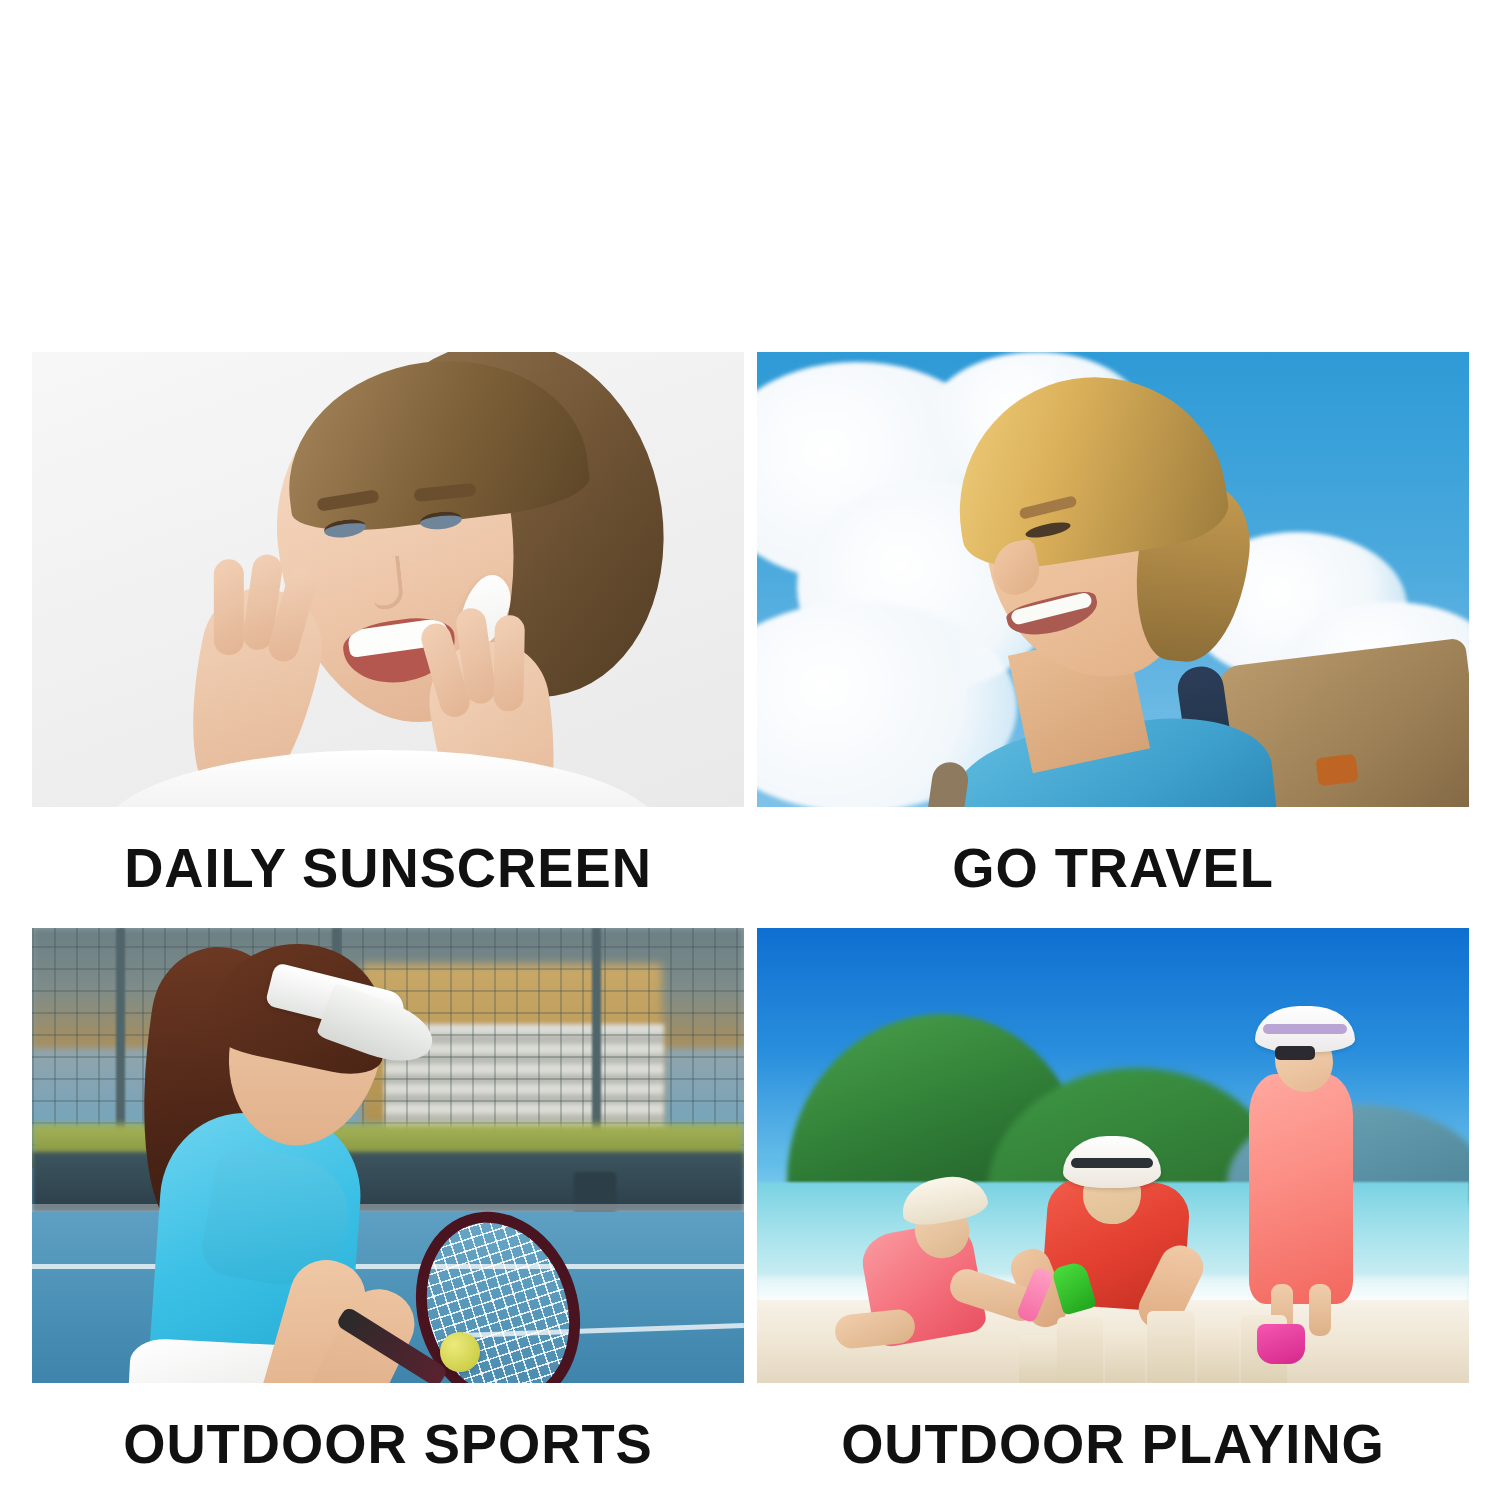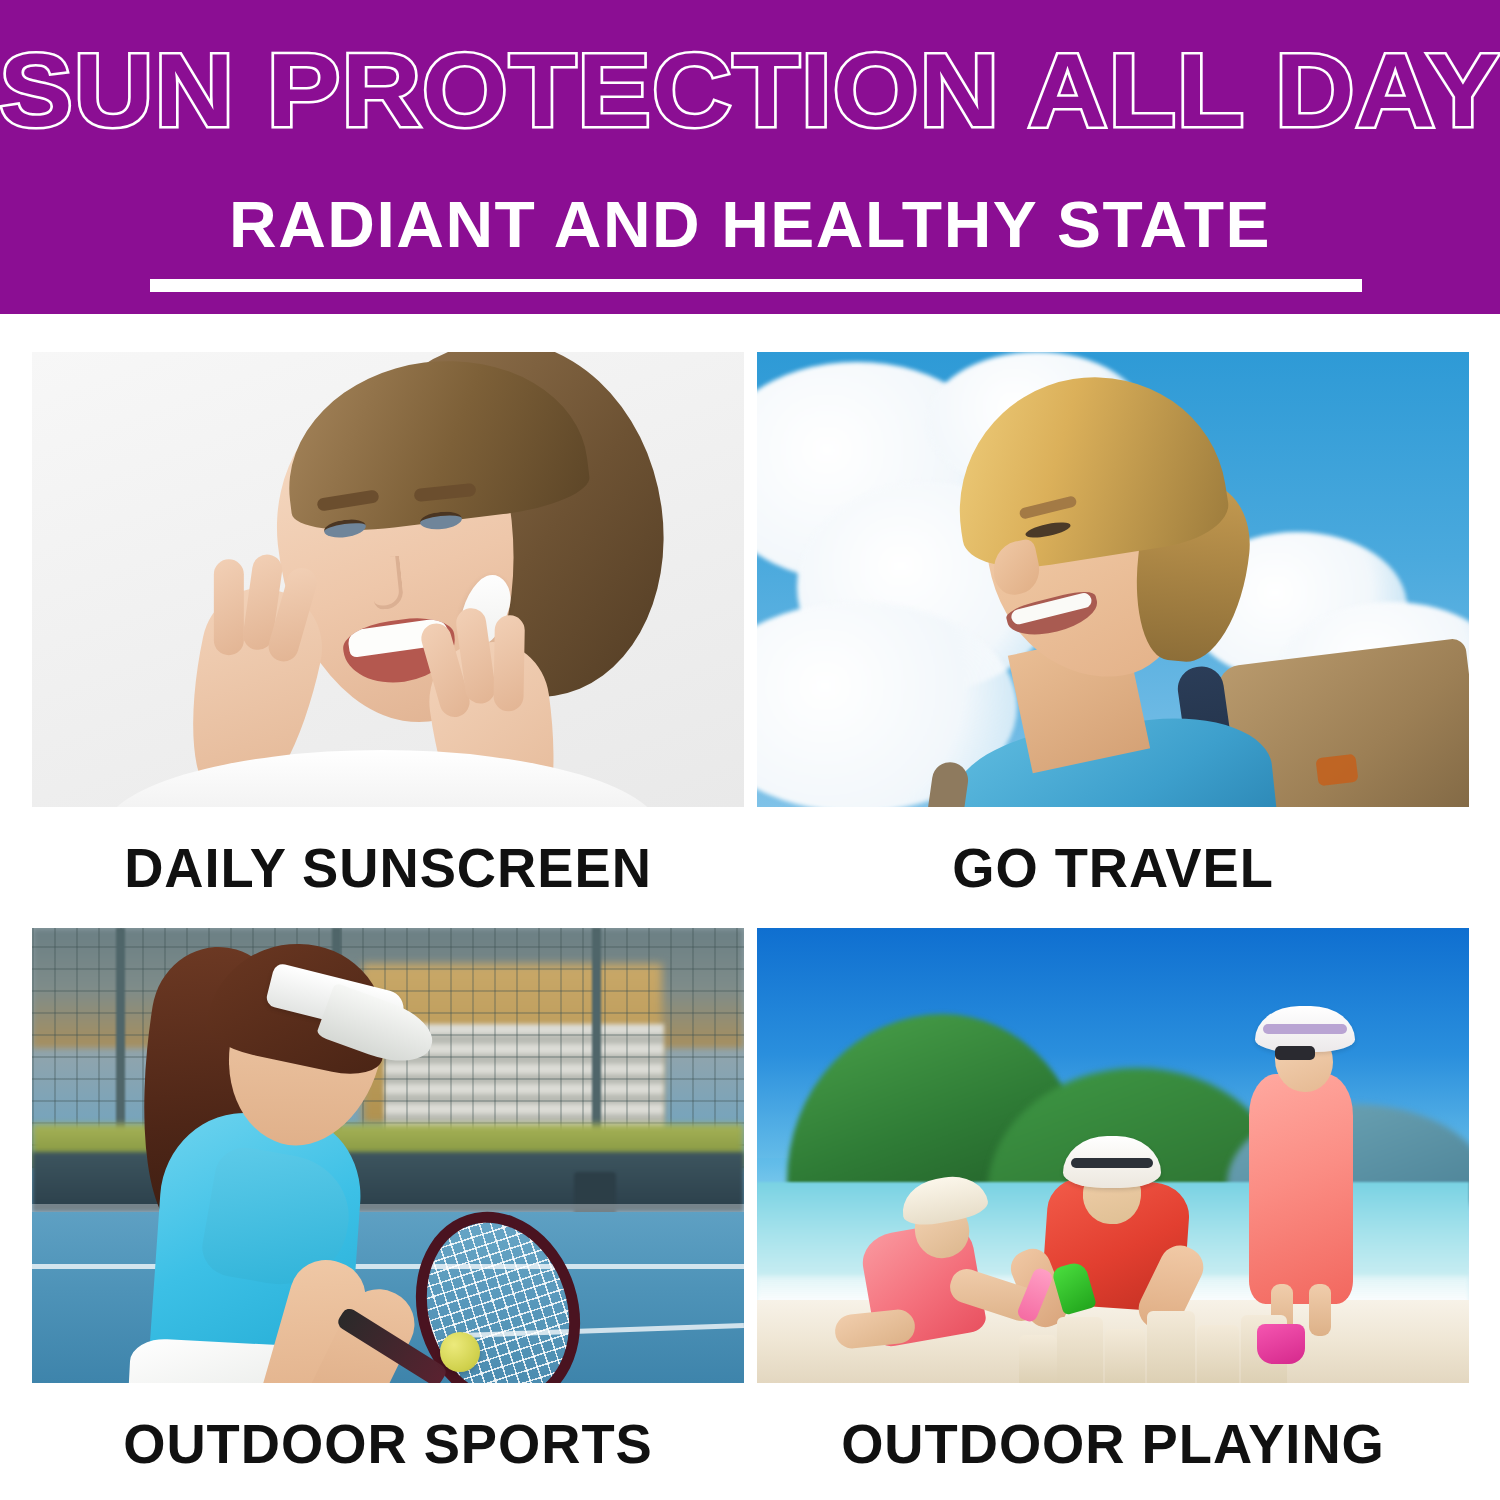--- a/index.html
+++ b/index.html
@@ -687,25 +687,20 @@
     width: 52px; height: 48px;
     background: radial-gradient(circle at 50% 60%, #2f8e3a, rgba(47,142,58,0));
     filter: blur(2px);
   }
 </style>
 </head>
 <body>
 
 <div id="page">
 
-  <div class="header-band">
-    <div class="header-title">SUN PROTECTION ALL DAY</div>
-    <div class="header-subtitle">RADIANT AND HEALTHY STATE</div>
-    <div class="header-underline"></div>
-  </div>
 
   <div class="grid">
 
     <div class="cell col-r row-t">
       <div class="photo p2">
         <div class="cloud c1"></div>
         <div class="cloud c2"></div>
         <div class="cloud c3"></div>
         <div class="cloud c6"></div>
         <div class="cloud c4"></div>

